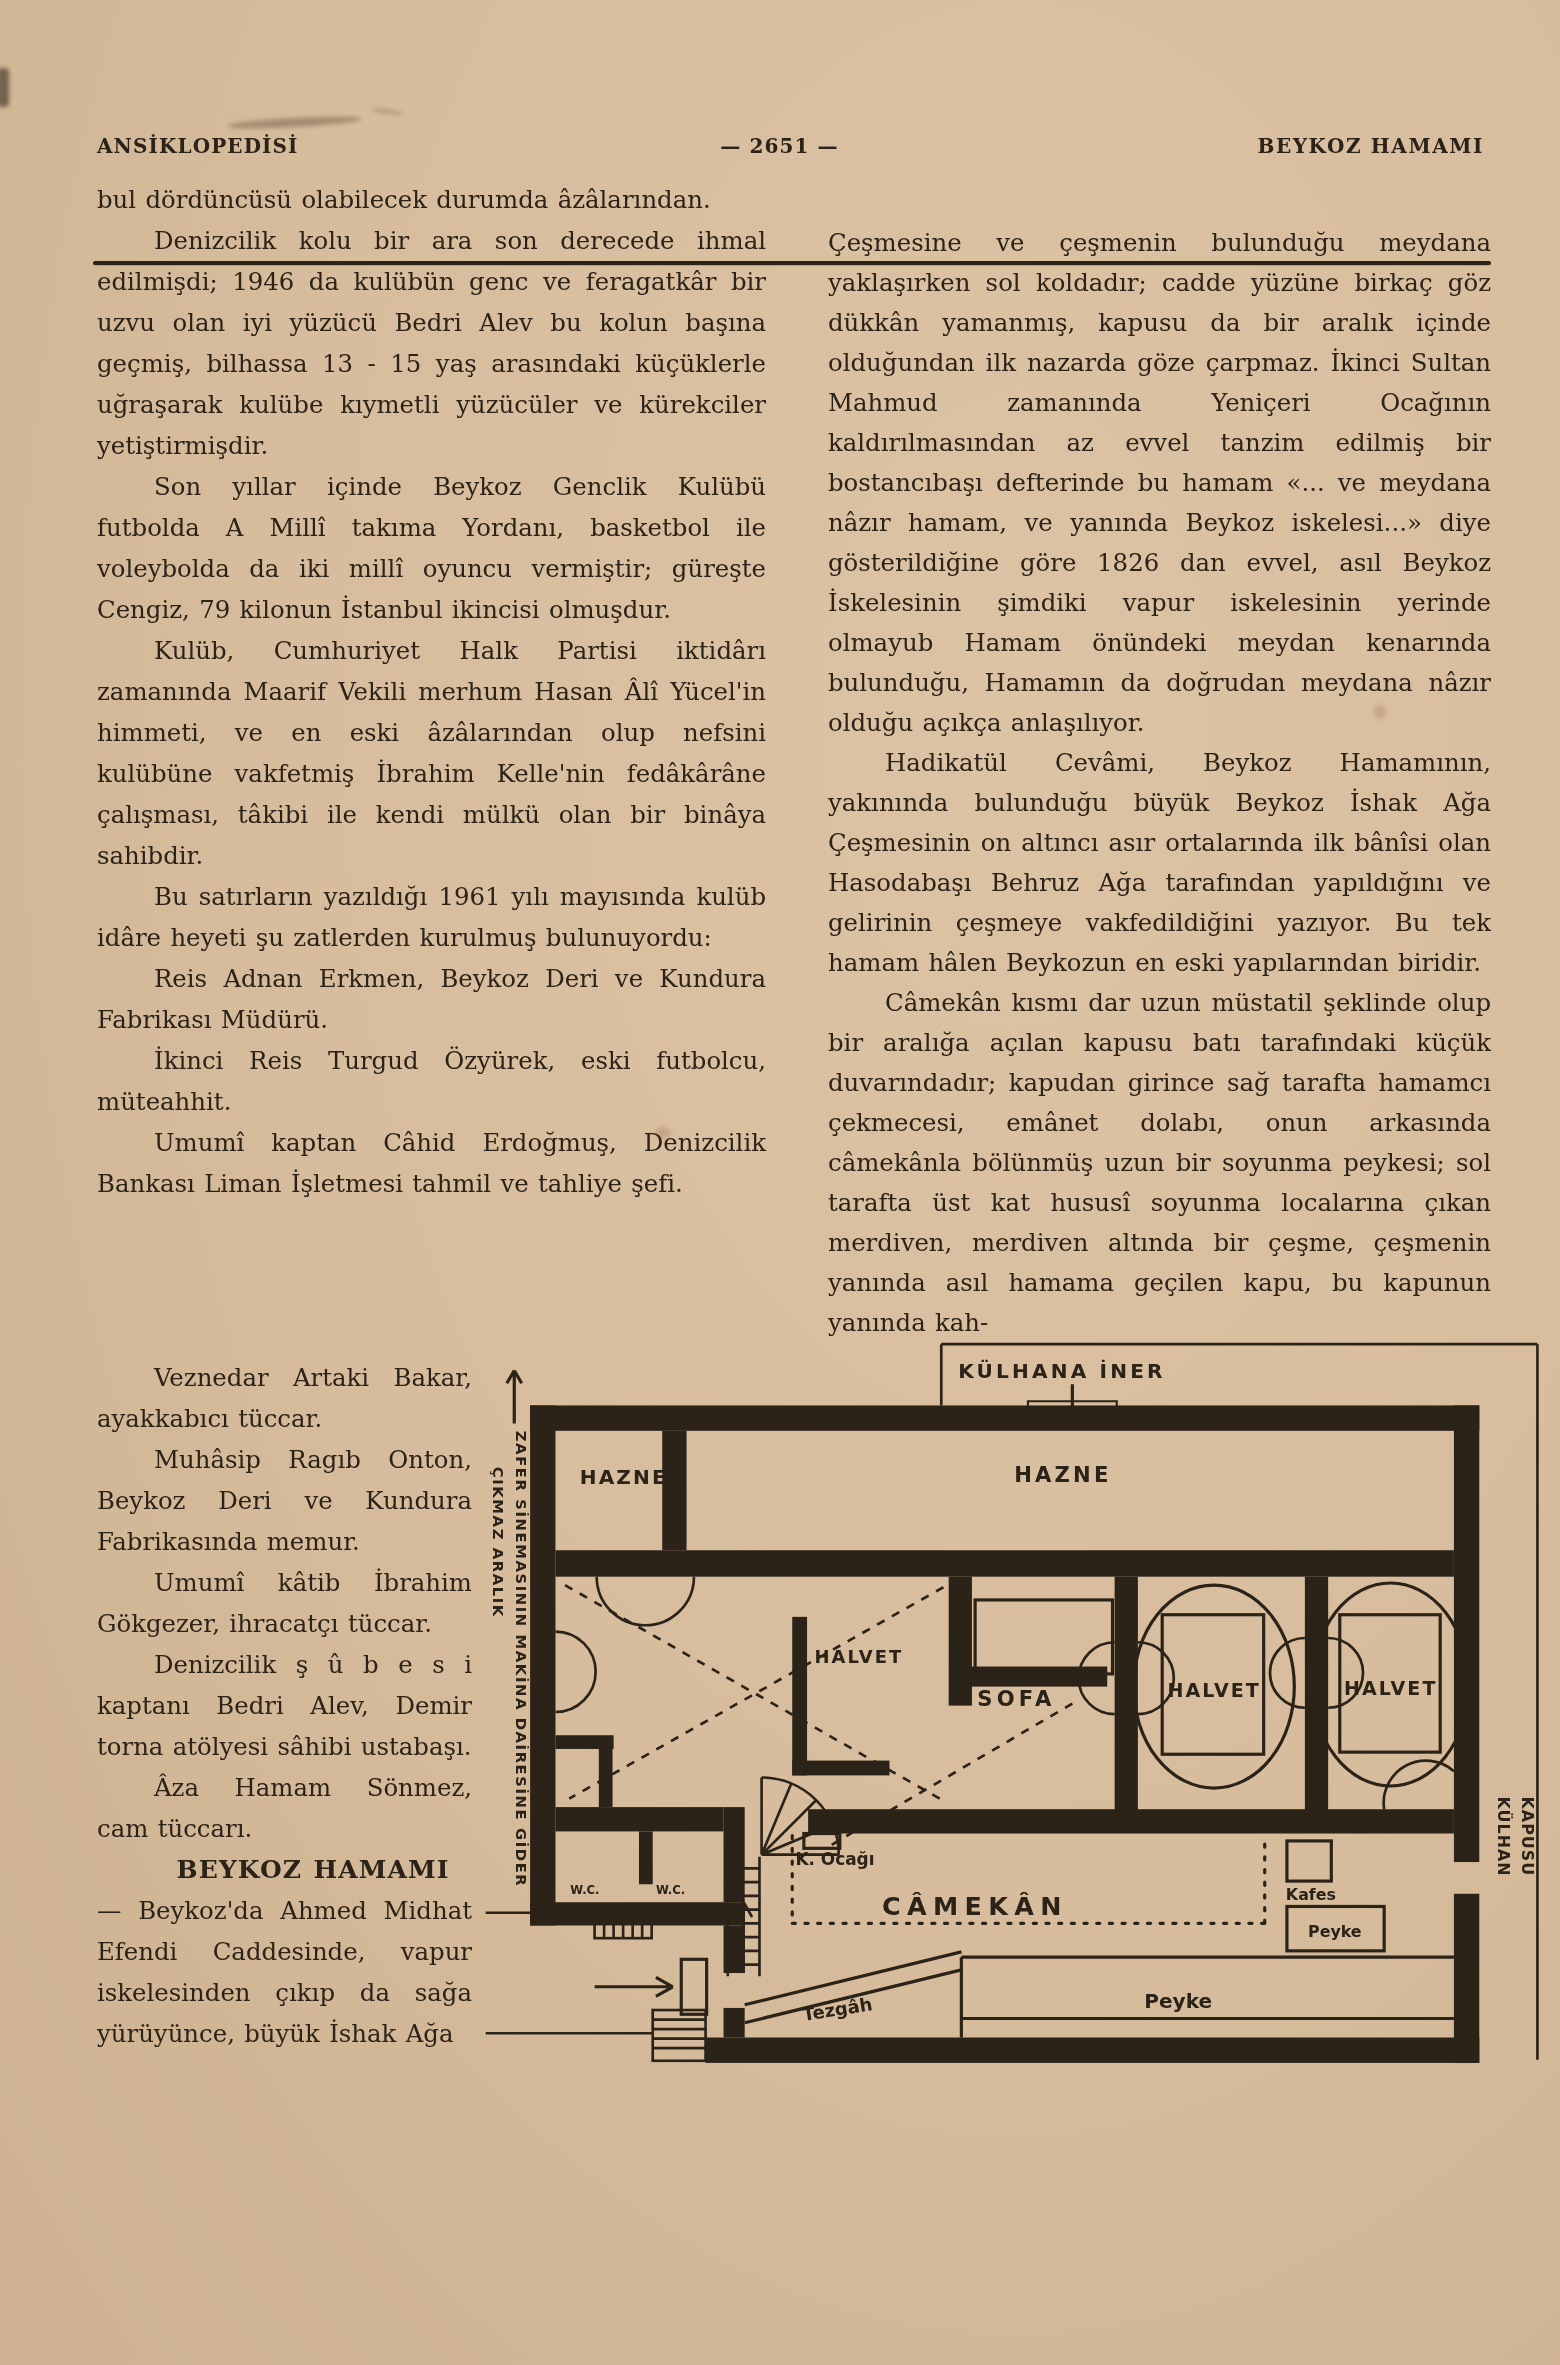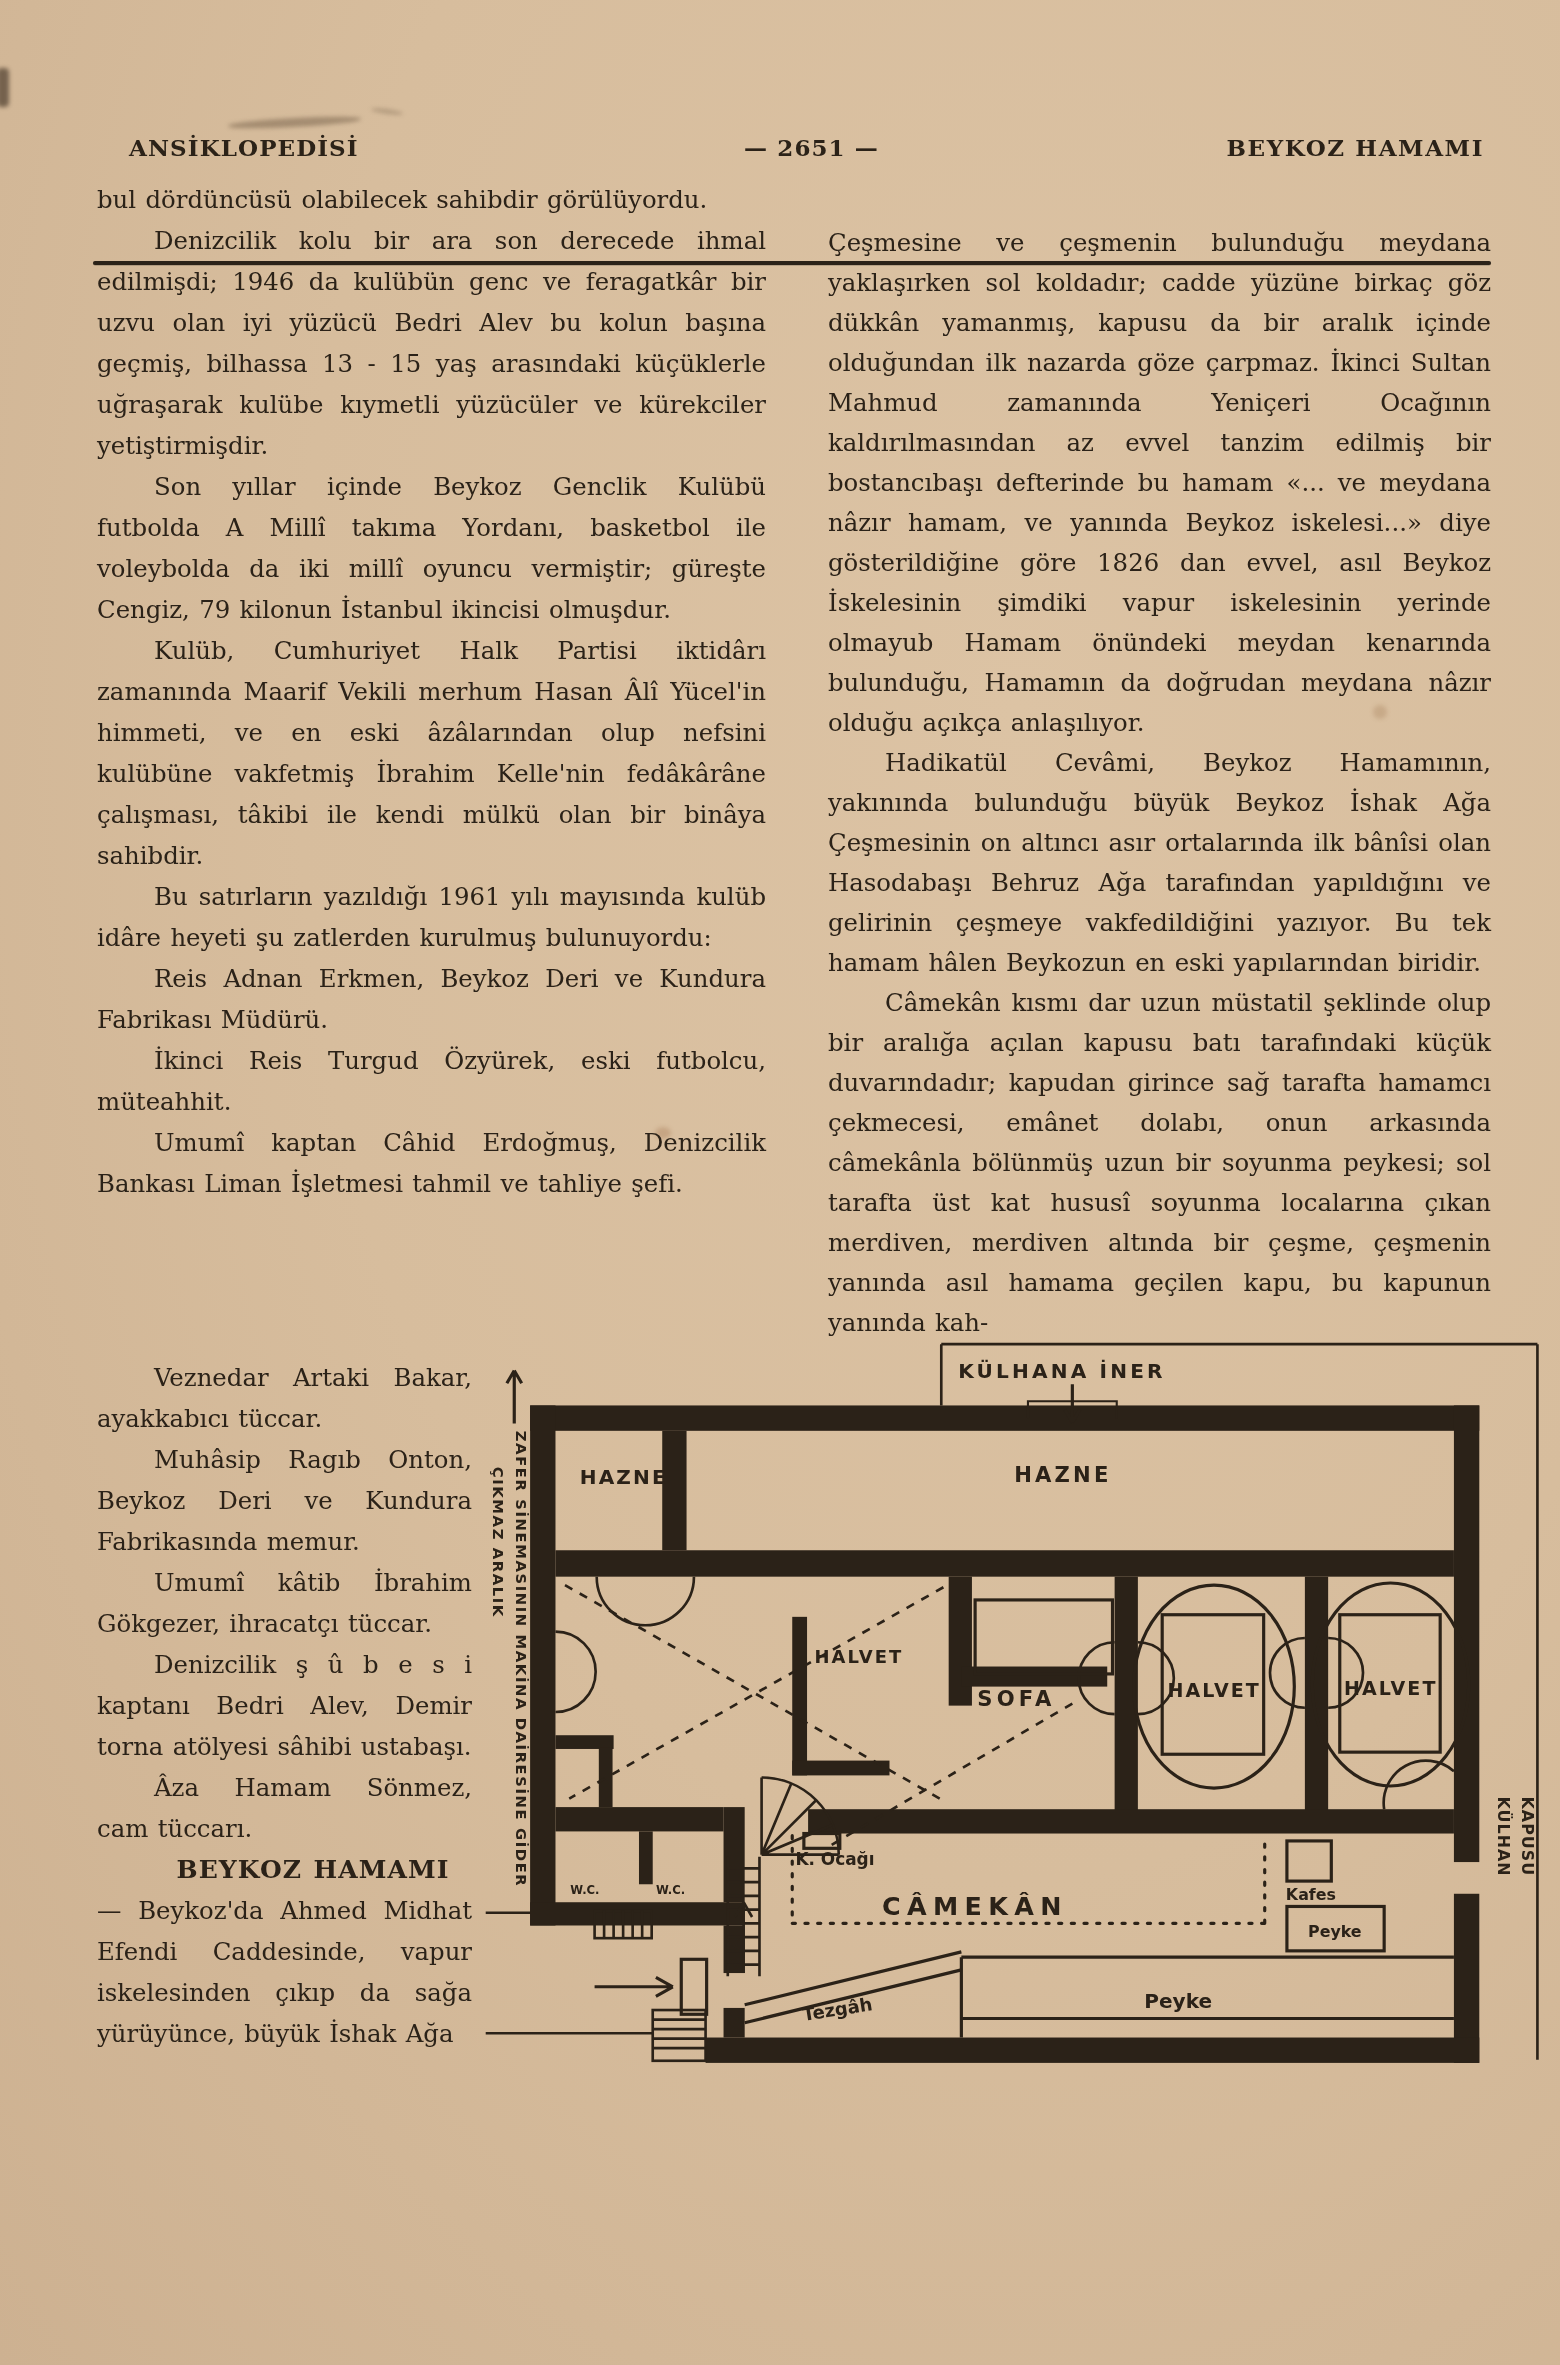--- a/index.html
+++ b/index.html
@@ -3,21 +3,21 @@
 <meta charset="utf-8">
 <style>
   html,body{margin:0;padding:0;background:#b9a184;}
   .page{
     position:relative;width:1561px;height:2366px;overflow:hidden;
     background:radial-gradient(ellipse at 65% 30%, #dcc3a4 0%, #d7bd9d 50%, #cdb191 100%);
     font-family:"DejaVu Serif", serif;
     color:#2b2218;
   }
   
-  .masthead{position:absolute;top:134px;font-size:23px;font-weight:bold;letter-spacing:1.1px;white-space:nowrap;margin-left:32px;}
+  .masthead{position:absolute;top:134px;font-size:20px;font-weight:bold;letter-spacing:1.1px;white-space:nowrap;}
   .masthead.left{left:97px;}
   .masthead.center{left:16px;width:1527px;text-align:center;font-weight:bold;}
   .masthead.right{right:77px;letter-spacing:1.6px;}
   .rule{position:absolute;left:93px;top:261px;width:1398px;height:3.7px;background:#2b2218;border-radius:2.1px;box-shadow:0 0.5px 0 rgba(43,34,24,.4);}
 
   
   .col{position:absolute;font-size:24.4px;line-height:41px;text-align:justify;word-spacing:1.6px;}
   .col .para{margin:0;text-indent:57px;}
   .no-first-indent .para:first-child{text-indent:0;}
   .col-left-wide{left:97px;top:179px;width:669px;}
@@ -51,21 +51,21 @@
   <div class="stain s3"></div>
   <div class="stain s4"></div>
   <div class="stain s5"></div>
 
   <div class="masthead left">ANSİKLOPEDİSİ</div>
   <div class="masthead center">— 2651 —</div>
   <div class="masthead right">BEYKOZ HAMAMI</div>
   <div class="rule"></div>
 
   <div class="col col-left-wide no-first-indent">
-      <p class="para">bul dördüncüsü olabilecek sahibdir görülüyordu.</p>
+      <p class="para">bul dördüncüsü olabilecek durumda âzâlarından.</p>
       <p class="para">Denizcilik kolu bir ara son derecede ihmal edilmişdi; 1946 da kulübün genc ve feragatkâr bir uzvu olan iyi yüzücü Bedri Alev bu kolun başına geçmiş, bilhassa 13 - 15 yaş arasındaki küçüklerle uğraşarak kulübe kıymetli yüzücüler ve kürekciler yetiştirmişdir.</p>
       <p class="para">Son yıllar içinde Beykoz Genclik Kulübü futbolda A Millî takıma Yordanı, basketbol ile voleybolda da iki millî oyuncu vermiştir; güreşte Cengiz, 79 kilonun İstanbul ikincisi olmuşdur.</p>
       <p class="para">Kulüb, Cumhuriyet Halk Partisi iktidârı zamanında Maarif Vekili merhum Hasan Âlî Yücel'in himmeti, ve en eski âzâlarından olup nefsini kulübüne vakfetmiş İbrahim Kelle'nin fedâkârâne çalışması, tâkibi ile kendi mülkü olan bir binâya sahibdir.</p>
       <p class="para">Bu satırların yazıldığı 1961 yılı mayısında kulüb idâre heyeti şu zatlerden kurulmuş bulunuyordu:</p>
       <p class="para">Reis Adnan Erkmen, Beykoz Deri ve Kundura Fabrikası Müdürü.</p>
       <p class="para">İkinci Reis Turgud Özyürek, eski futbolcu, müteahhit.</p>
       <p class="para">Umumî kaptan Câhid Erdoğmuş, Denizcilik Bankası Liman İşletmesi tahmil ve tahliye şefi.</p>
     </div>
 
   <div class="col col-left-narrow">

